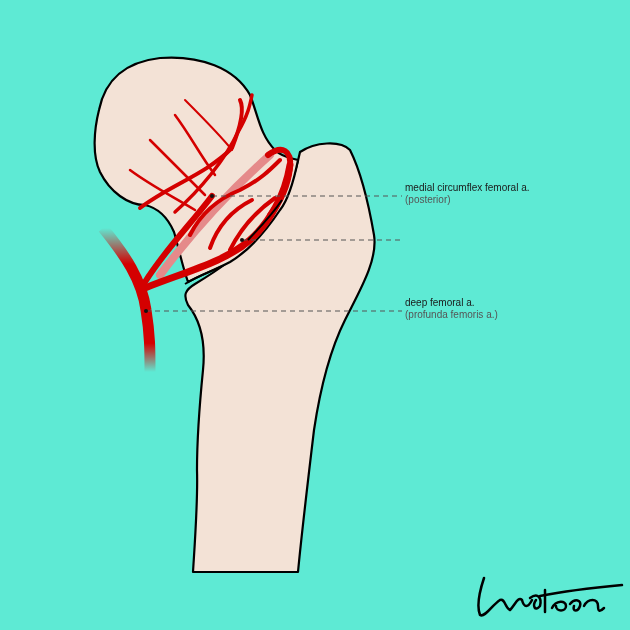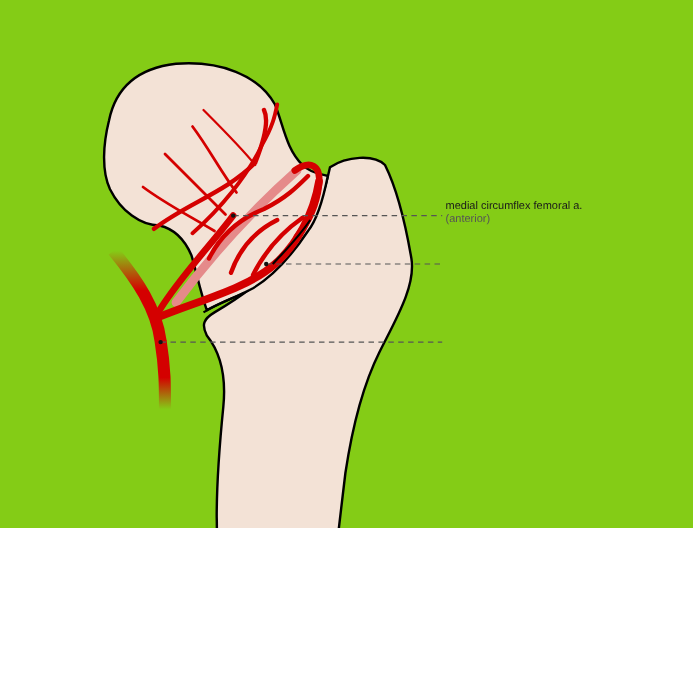--- a/index.html
+++ b/index.html
@@ -1,16 +1,16 @@
 <!DOCTYPE html>
 <html><head>
 <meta charset="utf-8">
 <style>
   html, body { margin: 0; padding: 0; background: #ffffff; }
-  #canvas { position: relative; width: 630px; height: 480px; background: #84cc16; overflow: hidden; }
+  #canvas { position: relative; width: 630px; height: 630px; background: #5eead4; overflow: hidden; }
   svg.art { position: absolute; left: 0; top: 0; }
   .label { position: absolute; left: 405px; font-family: "Liberation Sans", sans-serif; font-size: 10px; line-height: 12px; color: #1a1a1a; white-space: nowrap; }
   .label .name { display: block; color: #1a1a1a; }
   .label .sub { display: block; color: #555555; }
 </style>
 </head>
 <body>
 
 <div id="canvas">
   <svg class="art" width="630" height="630" viewBox="0 0 630 630">
@@ -69,15 +69,19 @@
       <path d="M545 590 L545 612"></path>
       <path d="M540 596 C560 592 590 588 622 585"></path>
       <path d="M552 608 C556 600 566 600 566 606 C566 612 556 612 556 606"></path>
       <path d="M570 604 C575 598 582 600 580 606 C578 612 572 612 574 606"></path>
       <path d="M584 606 C588 598 598 598 598 606 C598 612 600 612 604 608"></path>
     </g>
   </svg>
 
   <div class="label" style="top:182px">
     <span class="name">medial circumflex femoral a.</span>
-    <span class="sub">(anterior)</span>
+    <span class="sub">(posterior)</span>
+  </div>
+  <div class="label" style="top:297px">
+    <span class="name">deep femoral a.</span>
+    <span class="sub">(profunda femoris a.)</span>
   </div>
 </div>
 
 </body></html>

